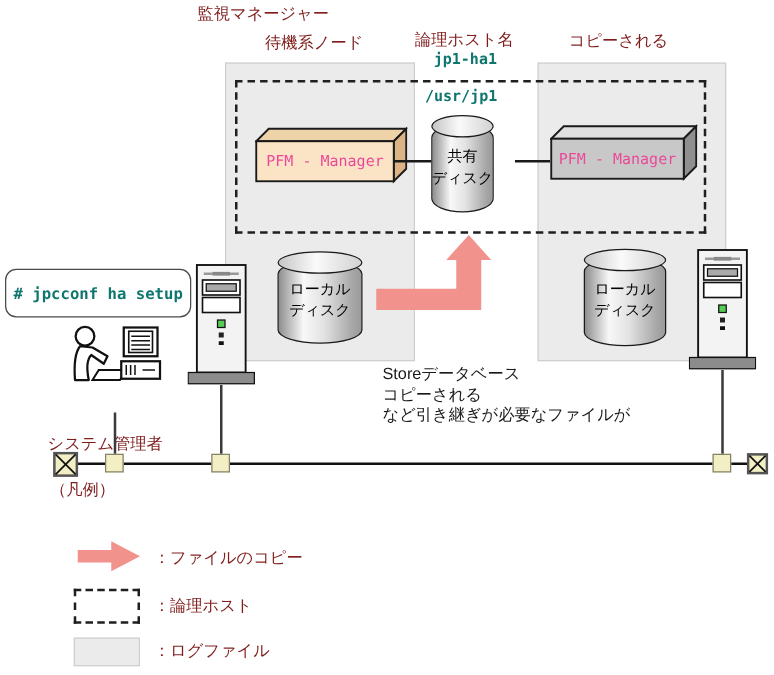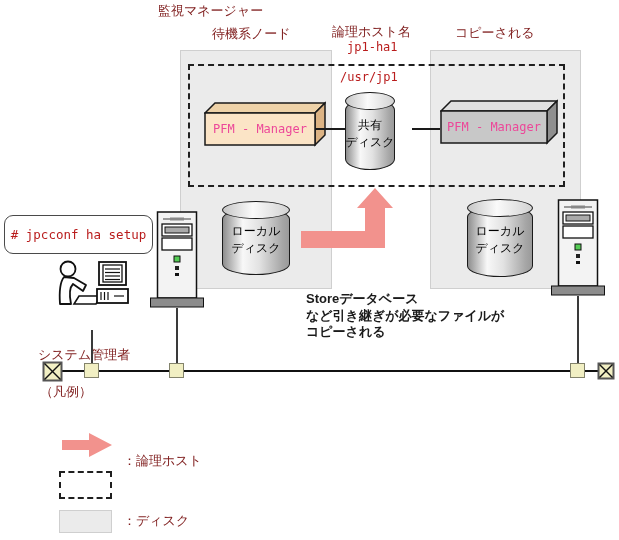--- a/index.html
+++ b/index.html
@@ -2,21 +2,21 @@
 <html><head>
 <meta charset="utf-8">
 <style>
   html,body{margin:0;padding:0;background:#fff;}
   .canvas{
     position:relative;width:619px;height:540px;background:#fff;overflow:hidden;
     font-family:"Liberation Sans",sans-serif;color:#1a1a1a;
   }
   .abs{position:absolute;}
   .jp{font-size:13px;line-height:15px;white-space:nowrap;color:#7f1d1d;}
-  .mono{font-family:"DejaVu Sans Mono",monospace;font-size:12px;white-space:nowrap;color:#b91c1c;}
+  .mono{font-family:"DejaVu Sans Mono",monospace;font-size:12px;white-space:nowrap;color:#0f766e;font-weight:bold;}
   .phys-box{background:#ebebeb;border:1px solid #cfcfcf;}
   .dashed-box{border:2px dashed #1f1f1f;background:transparent;}
   
   .cylinder{position:absolute;}
   .cyl-body{position:absolute;left:0;right:0;top:7px;bottom:0;
     border:1.5px solid #1a1a1a;border-radius:50% / 11px;
     background:linear-gradient(90deg,#8e8e8e 0%,#f8f8f8 30%,#e2e2e2 55%,#a6a6a6 90%,#9a9a9a 100%);}
   .cyl-top{position:absolute;left:0;right:0;top:0;height:16px;
     border:1.5px solid #1a1a1a;border-radius:50%;
     background:linear-gradient(90deg,#c6c6c6 0%,#fafafa 45%,#d2d2d2 100%);}
@@ -139,24 +139,24 @@
     <rect x="20" y="6.5" width="14" height="3" fill="#888"></rect>
     <rect x="12" y="13" width="30" height="12" fill="#fff" stroke="#111" stroke-width="1.3"></rect>
     <rect x="15" y="16" width="24" height="6" fill="#aaa" stroke="#111" stroke-width="1"></rect>
     <rect x="12" y="27" width="30" height="12" fill="#fff" stroke="#111" stroke-width="1.3"></rect>
     <rect x="24" y="45" width="6" height="6" fill="#55cc55" stroke="#111" stroke-width="1"></rect>
     <rect x="25" y="55" width="4" height="4" fill="#222"></rect>
     <rect x="25" y="62" width="4" height="3" fill="#111"></rect>
     <rect x="0.5" y="87" width="53" height="9" fill="#8c8c8c" stroke="#111" stroke-width="1"></rect>
   </svg>
 
-  <div class="note" style="left:306px;top:291px;font-weight:bold;">
+  <div class="note" style="left:306px;top:291px;">
     <div>Storeデータベース</div>
+    <div>コピーされる</div>
     <div>など引き継ぎが必要なファイルが</div>
-    <div>コピーされる</div>
   </div>
 
   <div class="vline" style="left:91px;top:330px;height:34px;"></div>
   <div class="vline" style="left:176px;top:308px;height:56px;"></div>
   <div class="vline" style="left:577px;top:296px;height:68px;"></div>
 
   <div class="hline" style="left:62px;top:370px;width:536px;background:#111;"></div>
 
   <svg class="abs" style="left:42px;top:361px;" width="21" height="21" viewBox="0 0 21 21">
     <rect x="1.5" y="1.5" width="18" height="18" fill="#f1efc3" stroke="#555" stroke-width="2"></rect>
@@ -171,20 +171,21 @@
 
   <div class="net-node" style="left:84px;top:363px;"></div>
   <div class="net-node" style="left:169px;top:363px;"></div>
   <div class="net-node" style="left:570px;top:363px;"></div>
 
   <div class="abs jp" style="left:40px;top:384px;">（凡例）</div>
 
   <svg class="abs" style="left:62px;top:432px;" width="51" height="26" viewBox="0 0 51 26">
     <polygon points="0,8 27,8 27,1 50,13 27,25 27,18 0,18" fill="#f2928d"></polygon>
   </svg>
+  <div class="abs jp" style="left:123px;top:438px;">：ファイルのコピー</div>
 
   <div class="legend-swatch-dashed" style="left:59px;top:471px;width:53px;height:28px;"></div>
-  <div class="abs jp" style="left:123px;top:453px;">：論理ホスト</div>
+  <div class="abs jp" style="left:123px;top:477px;">：論理ホスト</div>
 
   <div class="legend-swatch-gray" style="left:59px;top:510px;width:53px;height:23px;"></div>
-  <div class="abs jp" style="left:123px;top:513px;">：ディスク</div>
+  <div class="abs jp" style="left:123px;top:513px;">：ログファイル</div>
 
 </div>
 
 </body></html>

